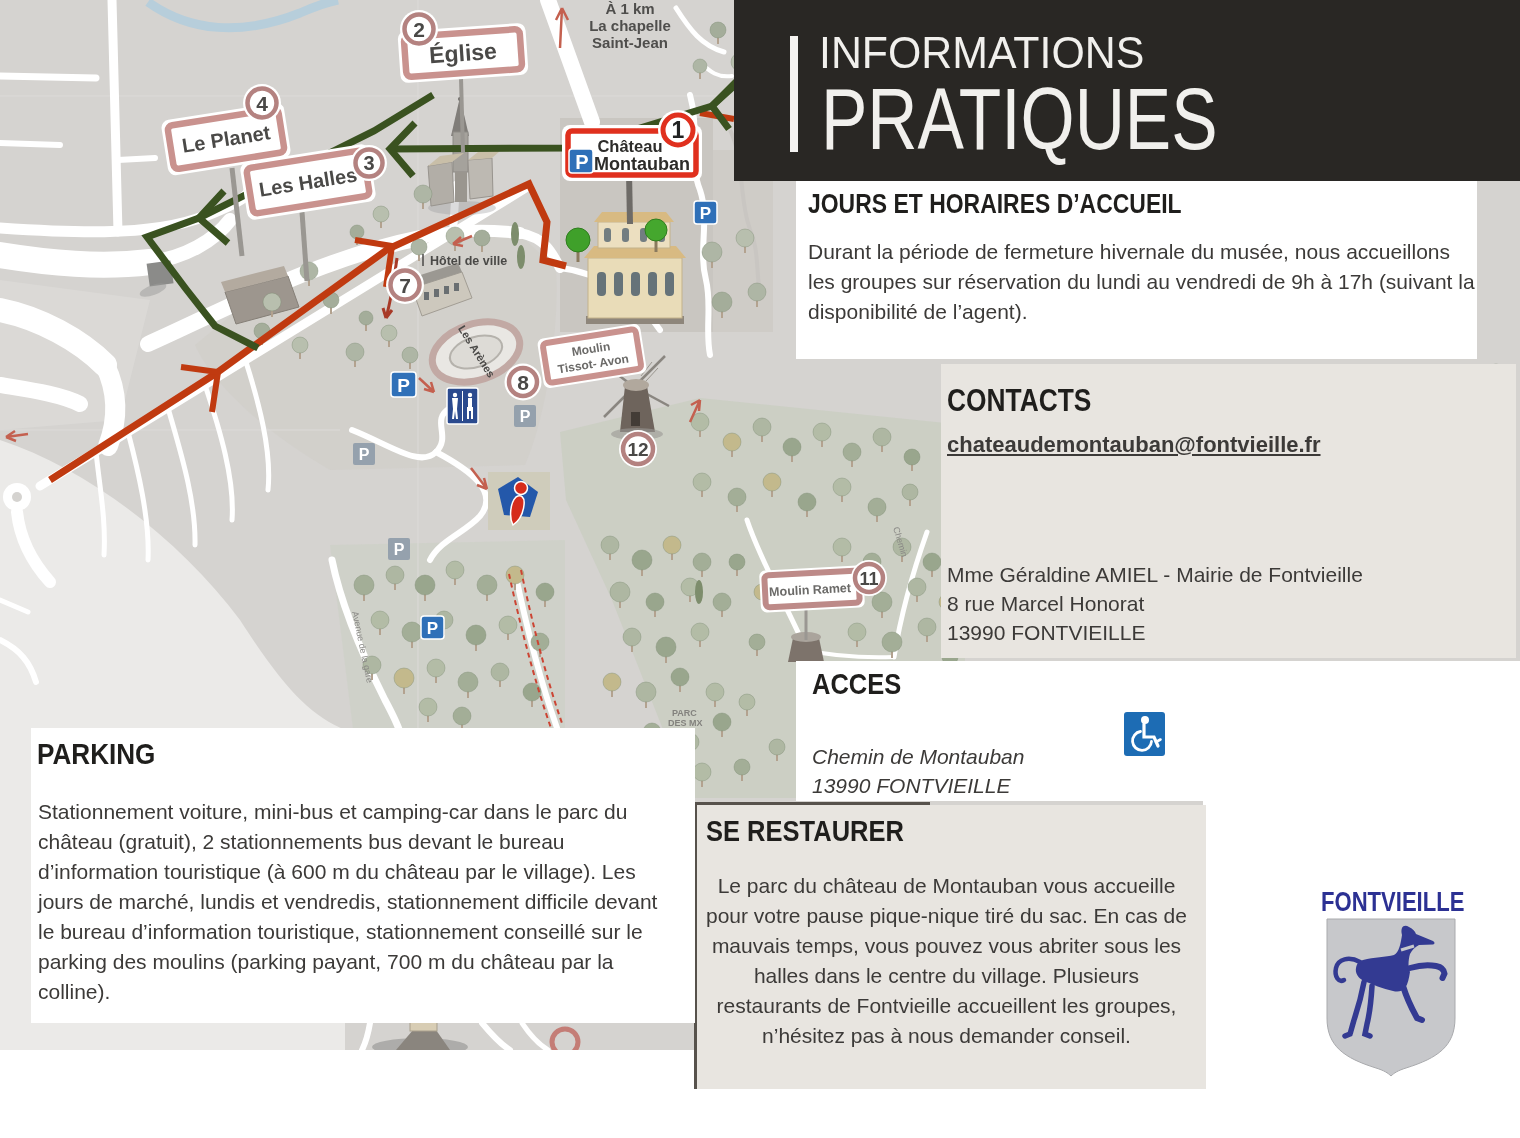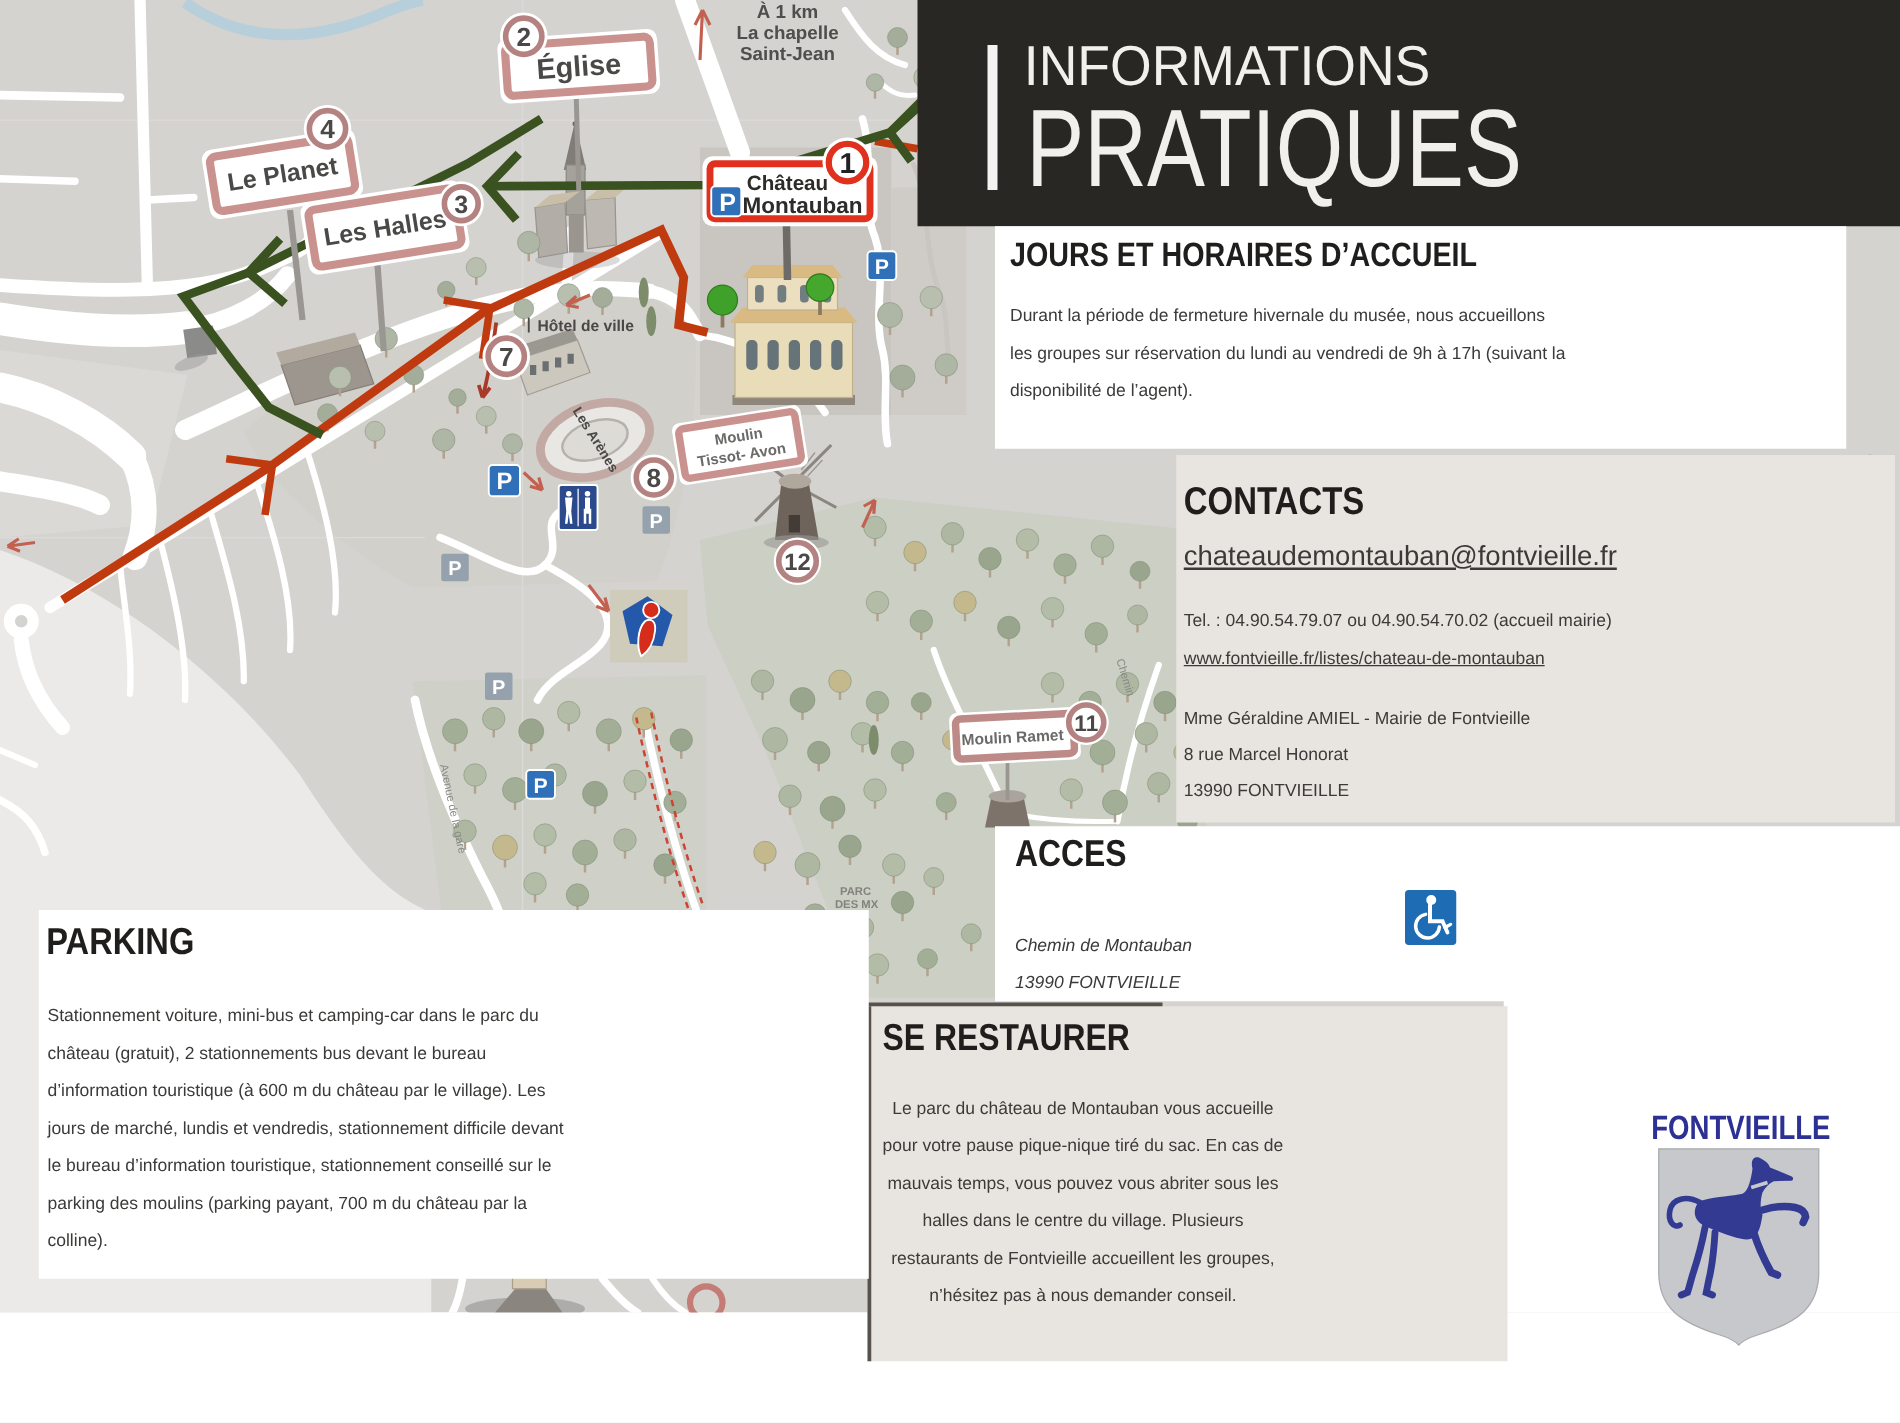--- a/index.html
+++ b/index.html
@@ -1,20 +1,20 @@
 <!DOCTYPE html>
 <html><head>
 <meta charset="utf-8">
 <style>
 html,body{margin:0;padding:0;background:#fff;}
 #page{position:relative;width:1520px;height:1138px;overflow:hidden;background:#fff;
   font-family:"Liberation Sans",sans-serif;}
 .pnl{position:absolute;}
 .h2{font-weight:bold;color:#1f1e1c;font-size:30px;transform:scaleX(.85);transform-origin:0 50%;white-space:nowrap;}
-.bd{font-size:14px;color:#3c3a38;line-height:30px;white-space:nowrap;}
+.bd{font-size:21px;color:#3c3a38;line-height:30px;white-space:nowrap;}
 </style>
 </head>
 <body>
 <div id="page">
 
 <svg class="pnl" style="left:0;top:0;" width="1520" height="1050" viewBox="0 0 1520 1050">
 
 <rect x="0" y="0" width="1520" height="1050" fill="#d5d3d0"></rect>
 
 <path d="M0,440 C90,470 180,540 240,620 C285,690 310,715 345,730 L345,1050 L0,1050 Z" fill="#ebeae8"></path>
@@ -610,23 +610,22 @@
 <div class="pnl" style="left:796px;top:181px;width:681px;height:178px;background:#ffffff;"></div>
 
 <div class="pnl h2" style="left:808px;top:189px;font-size:27px;">JOURS ET HORAIRES D’ACCUEIL</div>
 
 <div class="pnl bd" style="left:808px;top:237px;">Durant la période de fermeture hivernale du musée, nous accueillons<br>les groupes sur réservation du lundi au vendredi de 9h à 17h (suivant la<br>disponibilité de l’agent).</div>
 
 <div class="pnl" style="left:941px;top:364px;width:575px;height:294px;background:#e8e5e0;"></div>
 
 <div class="pnl h2" style="left:947px;top:383px;font-size:31px;">CONTACTS</div>
 
-<div class="pnl bd" style="left:947px;top:430px;font-size:22px;"><u>chateaudemontauban@fontvieille.fr</u></div>
-
-<div class="pnl bd" style="left:947px;top:481px;">Tel. : 04.90.54.79.07 ou 04.90.54.70.02 (accueil mairie)<br><u>www.fontvieille.fr/listes/chateau-de-montauban</u></div>
+<div class="pnl bd" style="left:947px;top:430px;font-size:22px;font-weight:bold;"><u>chateaudemontauban@fontvieille.fr</u></div>
+
 
 <div class="pnl bd" style="left:947px;top:560px;line-height:29px;">Mme Géraldine AMIEL - Mairie de Fontvieille<br>8 rue Marcel Honorat<br>13990 FONTVIEILLE</div>
 
 <div class="pnl" style="left:796px;top:661px;width:724px;height:140px;background:#ffffff;"></div>
 
 <div class="pnl h2" style="left:812px;top:667px;font-size:30px;">ACCES</div>
 
 <div class="pnl bd" style="left:812px;top:742px;line-height:29px;font-style:italic;">Chemin de Montauban<br>13990 FONTVIEILLE</div>
 
 <div class="pnl" style="left:1124px;top:712px;width:41px;height:44px;background:#1d6cb4;border-radius:3px;">

